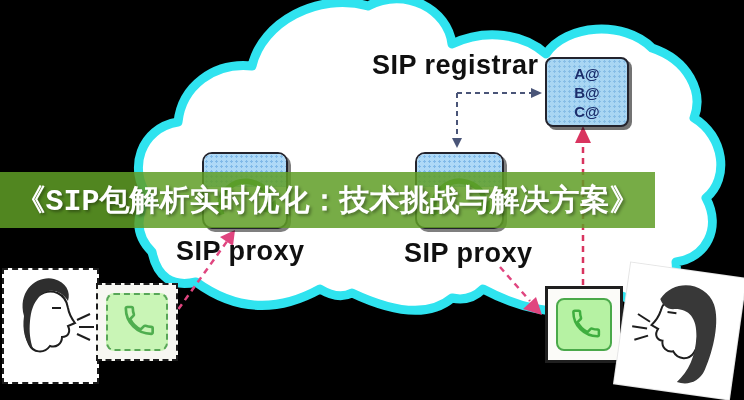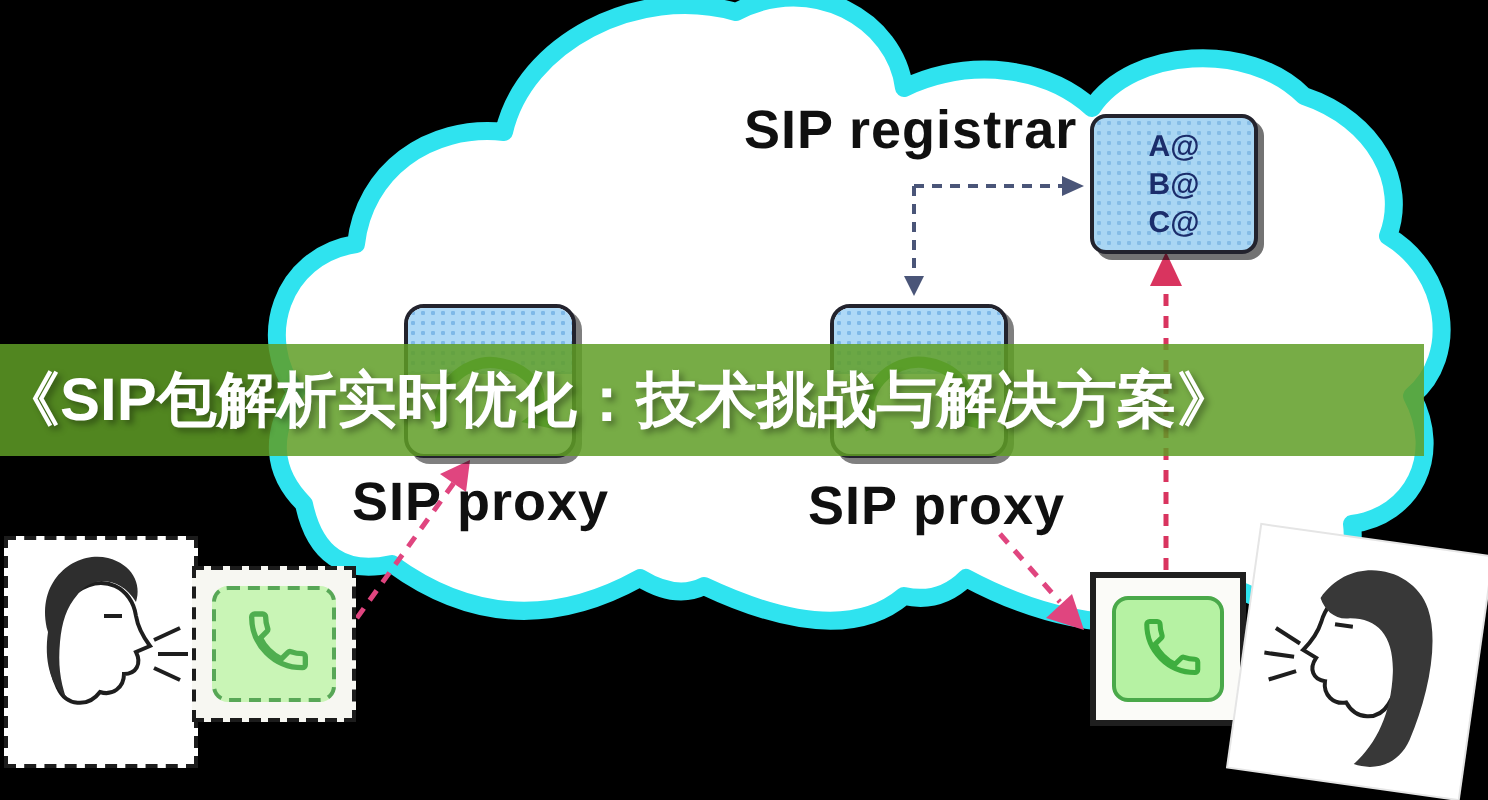--- a/index.html
+++ b/index.html
@@ -32,22 +32,22 @@
     box-shadow:3px 3px 0 rgba(0,0,0,0.5);z-index:4;overflow:hidden;}
   #proxy-left-box{left:202px;top:152px;}
   #proxy-right-box{left:415px;top:152px;width:85px;}
   .proxy-top-strip{position:absolute;left:0;top:0;right:0;height:32px;
     background:#aed9f7;
     background-image:radial-gradient(#7fb9e8 1px, transparent 1.2px);
     background-size:5px 5px;border-bottom:1px solid #9cc6e2;}
   .proxy-loop{position:absolute;left:3px;top:16px;}
 
   
-  #banner{left:0;top:172px;width:712px;height:56px;z-index:6;
-    display:flex;align-items:center;justify-content:flex-start;}
+  #banner{left:0;top:172px;width:655px;height:56px;z-index:6;
+    display:flex;align-items:center;justify-content:center;font-family:Liberation Mono, monospace;}
   #banner-text{color:#ffffff;font-weight:bold;font-size:30px;white-space:nowrap;
     text-shadow:2px 2px 3px rgba(0,0,0,0.35);}
 
   
   #arrows-svg{left:0;top:0;z-index:3;}
 
   
   #left-user-box{left:2px;top:268px;width:93px;height:112px;background:#ffffff;
     border:2px dashed #1c1c1c;z-index:4;}
   #right-user-paper{left:622px;top:270px;width:116px;height:122px;background:#ffffff;

